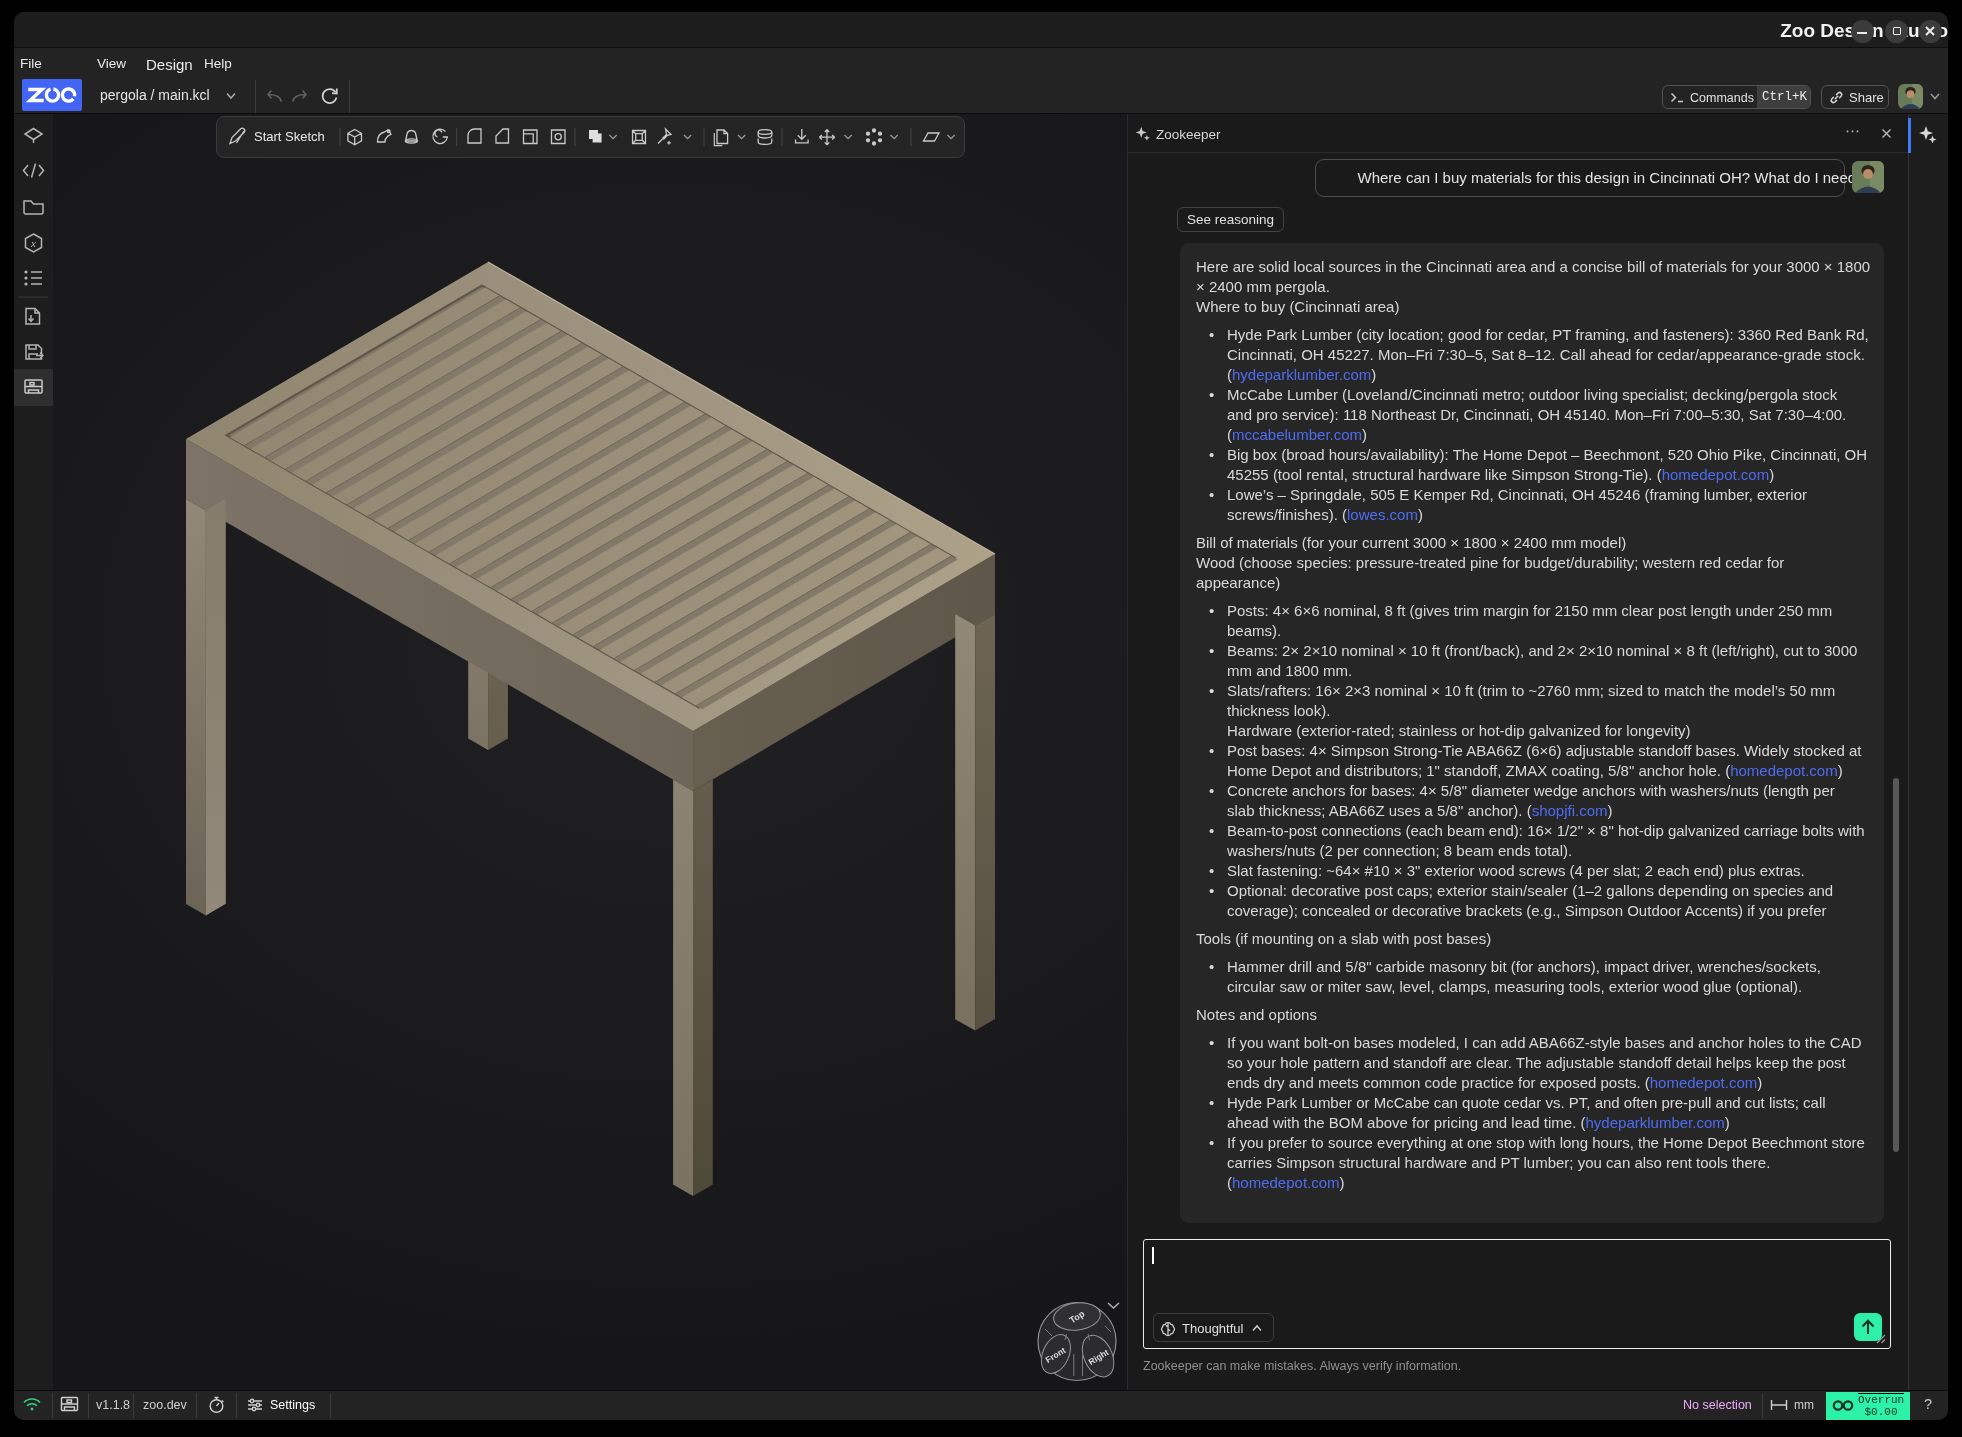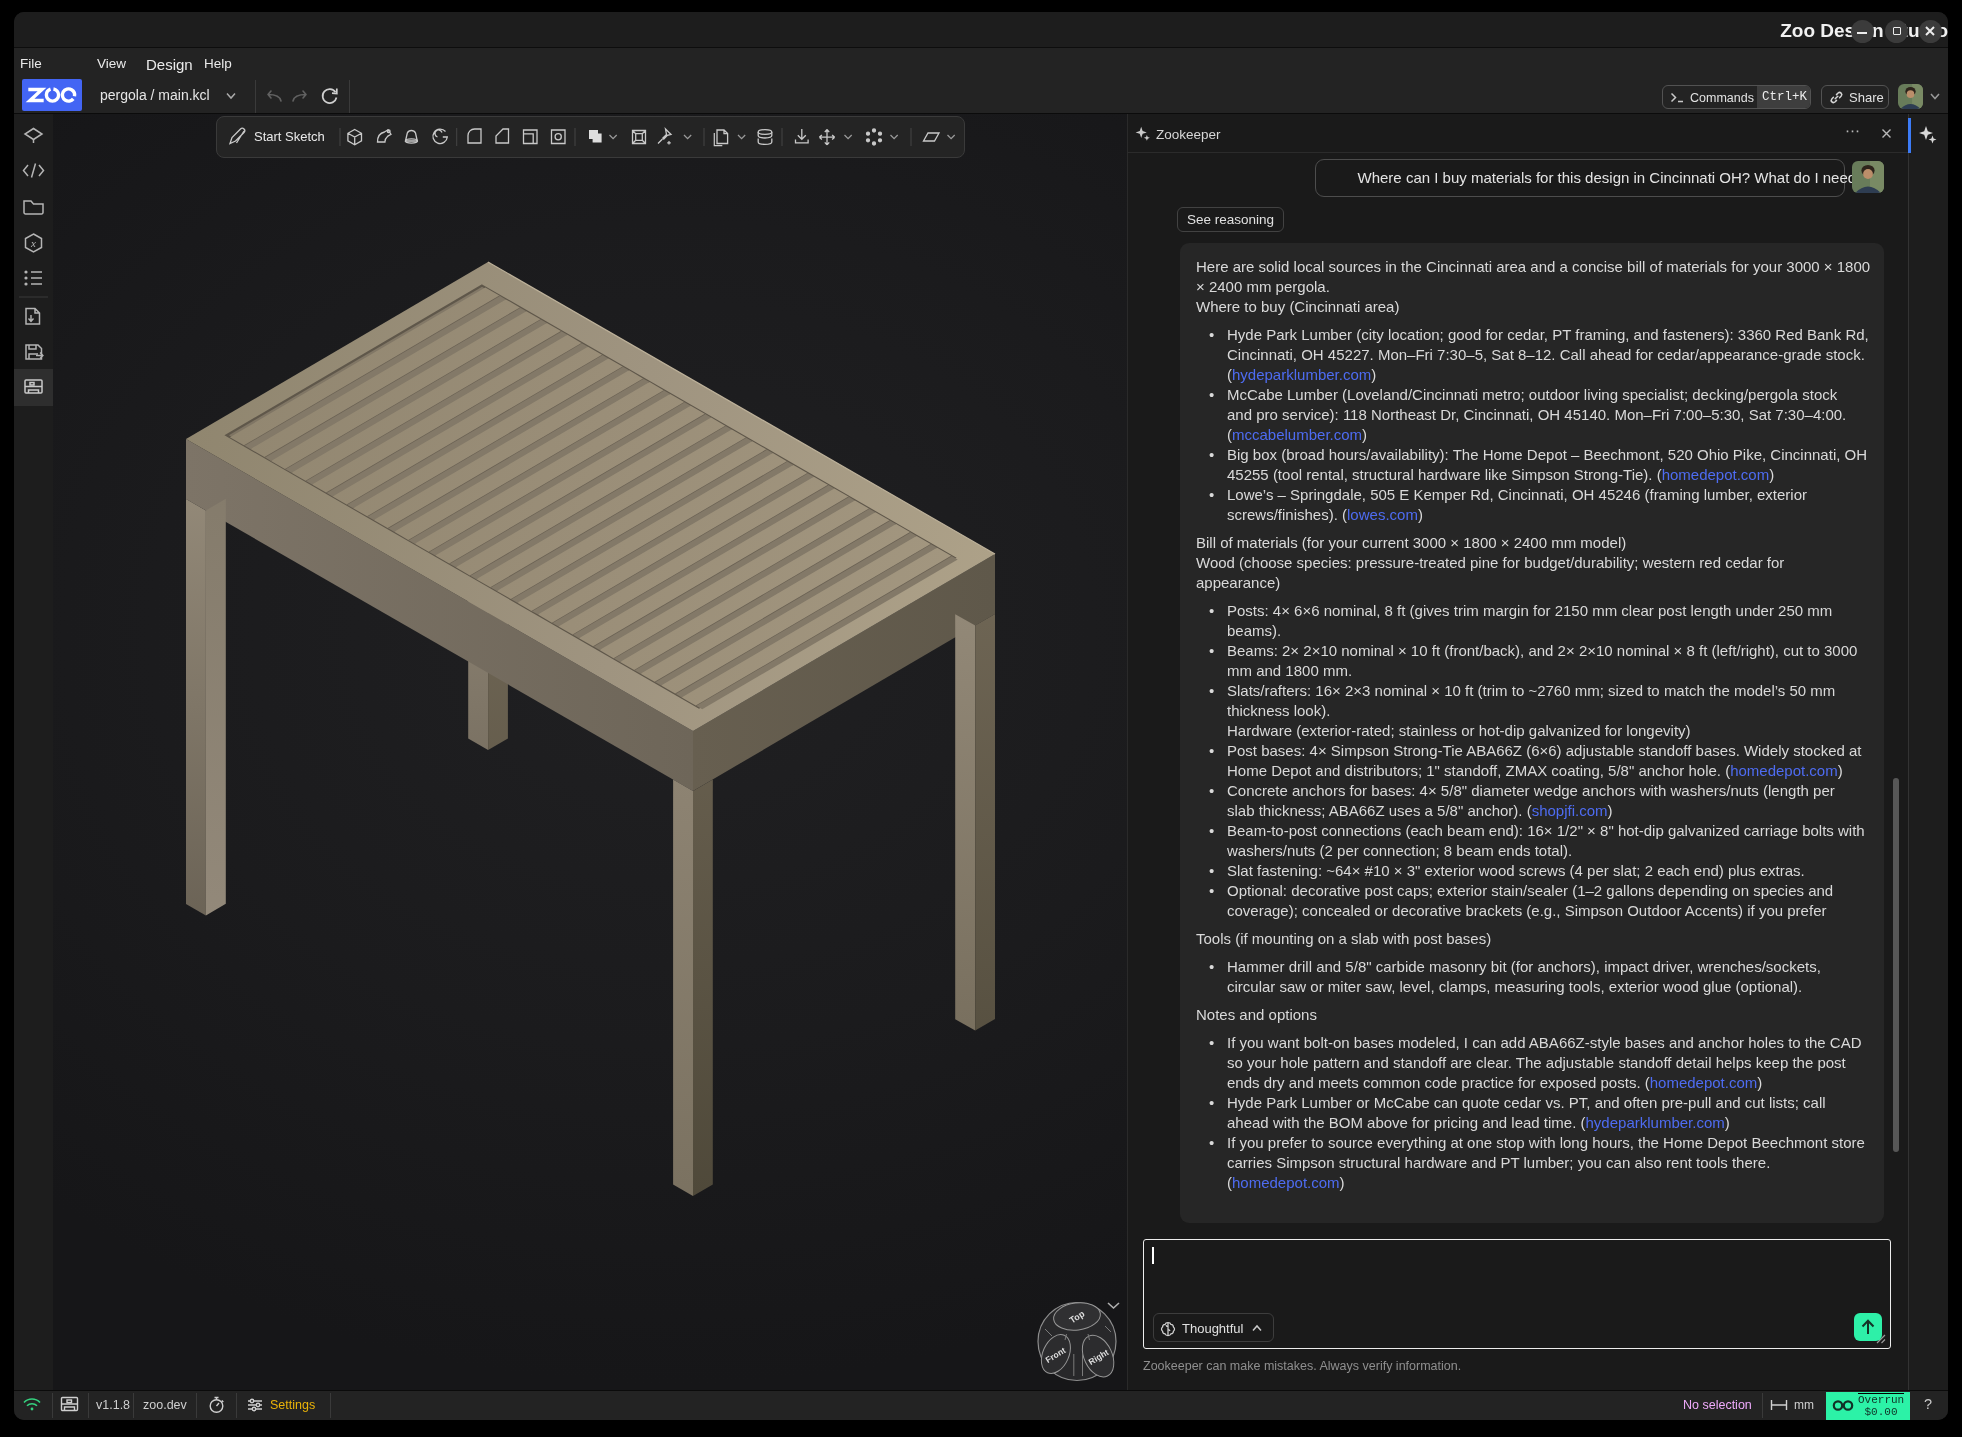--- a/index.html
+++ b/index.html
@@ -497,21 +497,21 @@
   </svg>
 <div class="abs" style="left:236px;top:1393px;width:1px;height:25px;background:#3a3a3a;"></div>
 <svg class="abs" style="left:247px;top:1398px;" width="16" height="14" viewBox="0 0 16 14">
     <g stroke="#cfcfcf" stroke-width="1.4" fill="none">
       <path d="M1 3 h14 M1 7 h14 M1 11 h14"></path>
       <circle cx="5" cy="3" r="1.7" fill="#232323"></circle>
       <circle cx="11" cy="7" r="1.7" fill="#232323"></circle>
       <circle cx="7" cy="11" r="1.7" fill="#232323"></circle>
     </g>
   </svg>
-<div class="abs nw" style="left:270px;top:1398px;font-size:12.5px;color:#eab308;">Settings</div>
+<div class="abs nw" style="left:270px;top:1398px;font-size:12.5px;color:#ffffff;">Settings</div>
 <div class="abs" style="left:330px;top:1393px;width:1px;height:25px;background:#3a3a3a;"></div>
 
 <div class="abs nw" style="left:1683px;top:1398px;font-size:12.5px;color:#f0abfc;">No selection</div>
 <div class="abs" style="left:1762px;top:1393px;width:1px;height:25px;background:#3a3a3a;"></div>
 <svg class="abs" style="left:1770px;top:1399px;" width="18" height="12" viewBox="0 0 18 12">
     <g stroke="#cfcfcf" stroke-width="1.4" fill="none">
       <path d="M1.5 1 v10 M16.5 1 v10 M1.5 6 h15"></path>
     </g>
   </svg>
 <div class="abs nw" style="left:1794px;top:1398px;font-size:12px;color:#cfcfcf;">mm</div>

